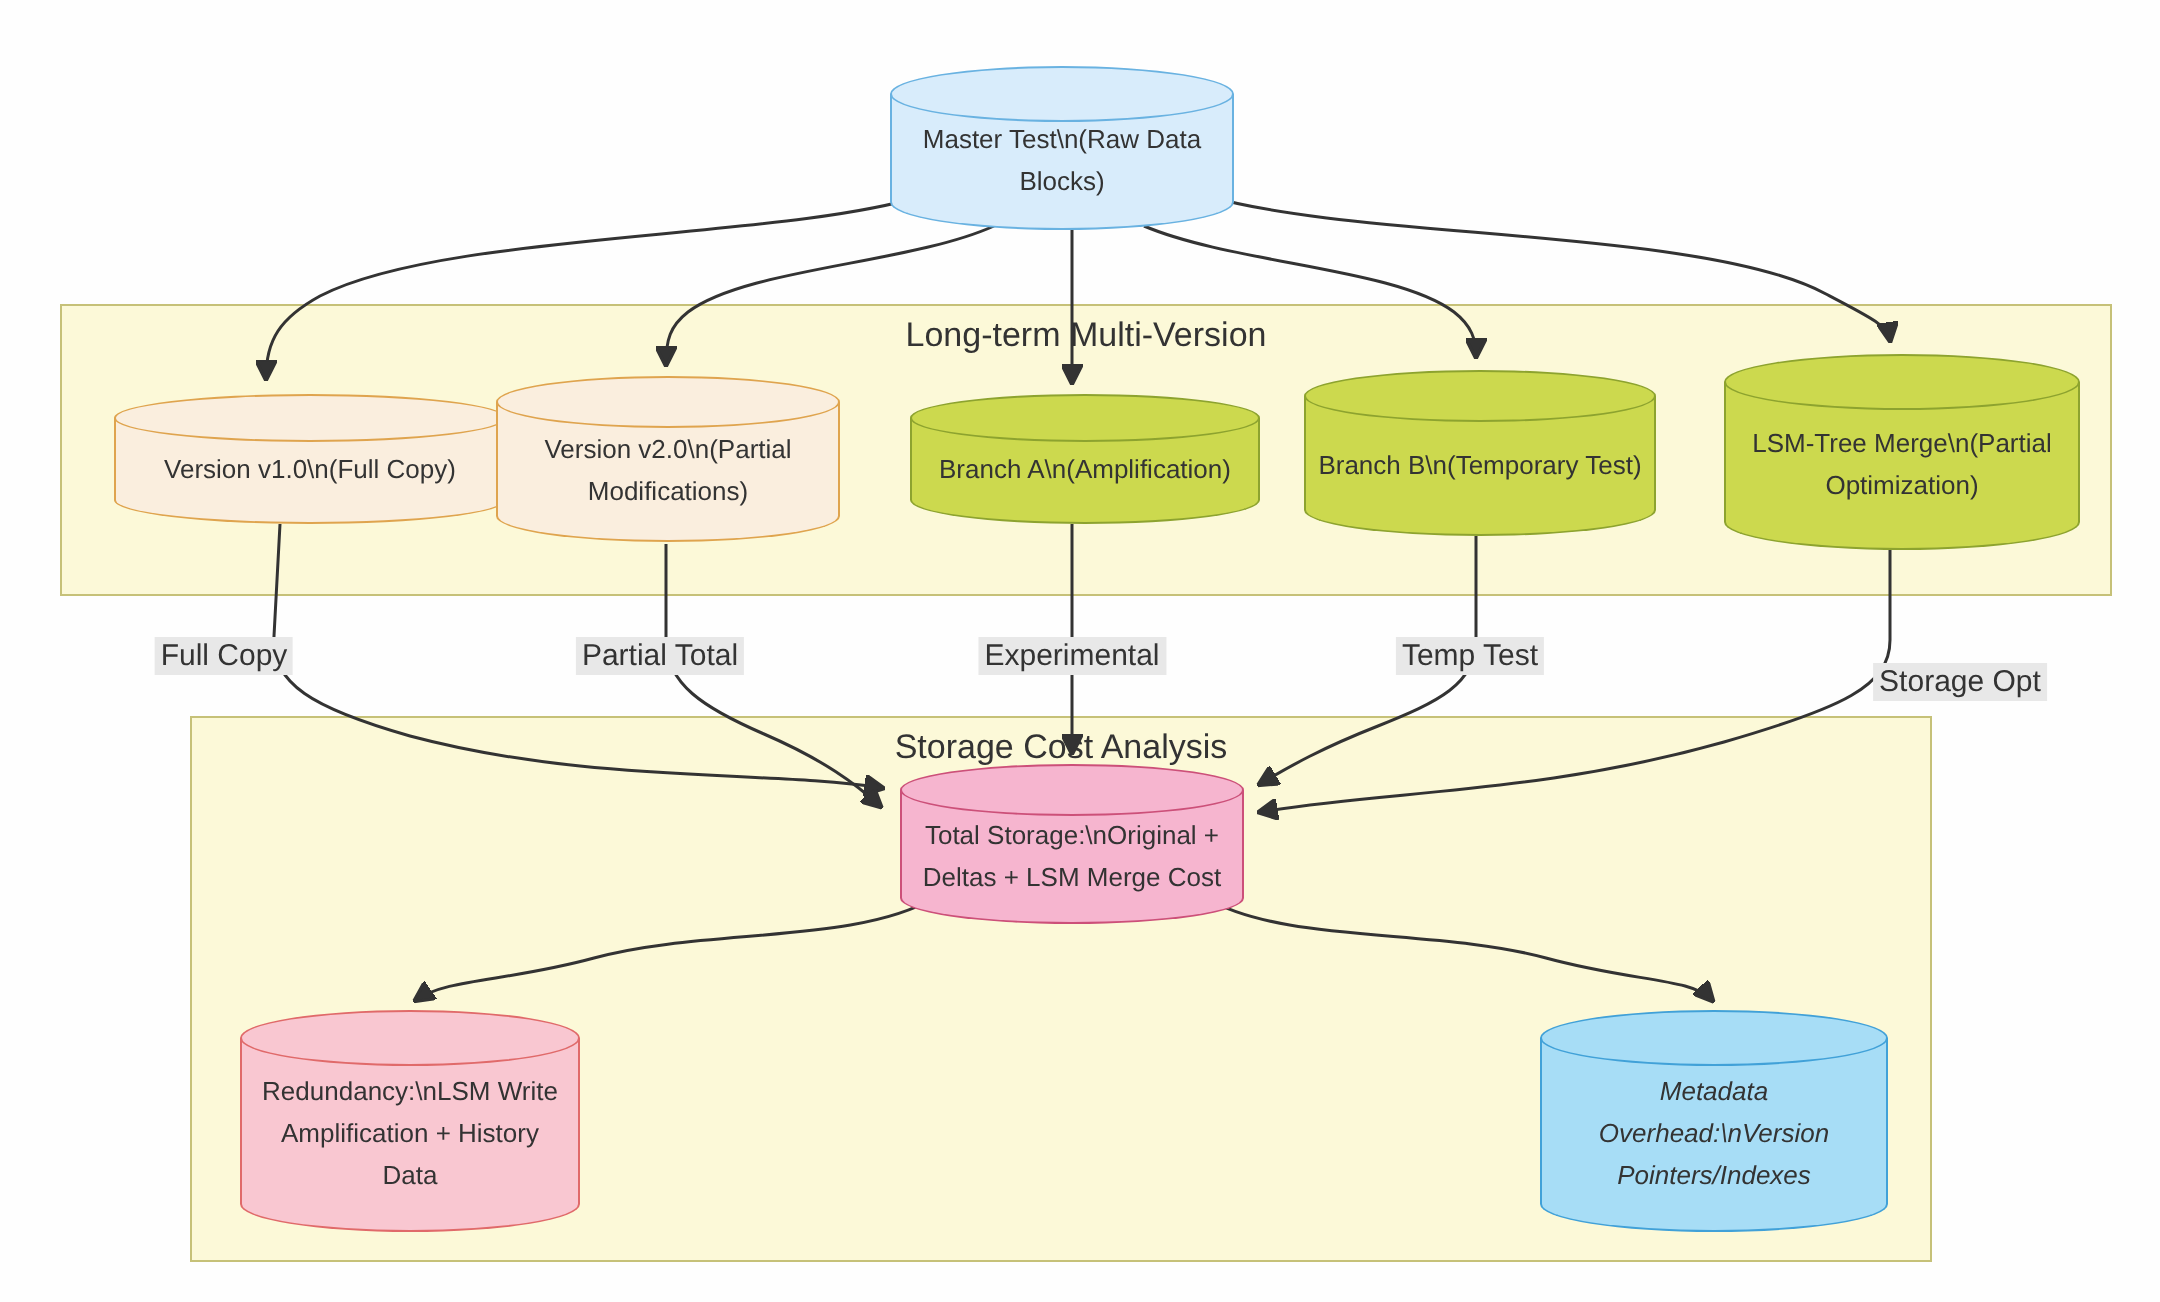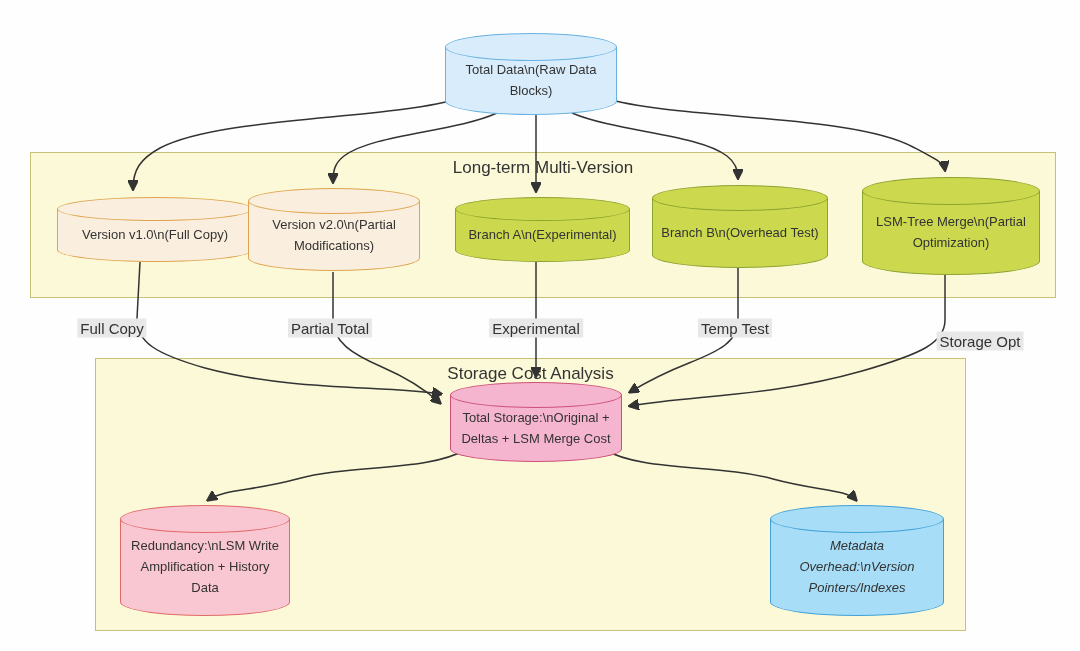--- a/index.html
+++ b/index.html
@@ -101,45 +101,45 @@
     <path d="M 536 262 L 536 376" marker-end="url(#arrow)"></path>
     <path d="M 738 268 L 738 320 C 738 342, 719 351, 689 363 C 661 374, 645 383, 630 392" marker-end="url(#arrow)"></path>
     <path d="M 945 275 L 945 320 C 945 343, 921 354, 862 371 C 770 397, 696 395, 630 406" marker-end="url(#arrow)"></path>
     <path d="M 467 449 C 428 472, 352 464, 297 479 C 253 491, 224 489, 208 500" marker-end="url(#arrow)"></path>
     <path d="M 603 449 C 642 472, 718 464, 773 479 C 817 491, 846 489, 856 500" marker-end="url(#arrow)"></path>
   </svg>
 
   <div class="cyl blue n-master">
     <div class="cyl-body"></div>
     <div class="cyl-top"></div>
-    <div class="cyl-label">Total Data\n(Raw Data Blocks)</div>
+    <div class="cyl-label">Master Test\n(Raw Data Blocks)</div>
   </div>
 
   <div class="cyl peach n-v1">
     <div class="cyl-body"></div>
     <div class="cyl-top"></div>
     <div class="cyl-label">Version v1.0\n(Full Copy)</div>
   </div>
 
   <div class="cyl peach n-v2">
     <div class="cyl-body"></div>
     <div class="cyl-top"></div>
     <div class="cyl-label">Version v2.0\n(Partial Modifications)</div>
   </div>
 
   <div class="cyl green n-branch-a">
     <div class="cyl-body"></div>
     <div class="cyl-top"></div>
-    <div class="cyl-label">Branch A\n(Experimental)</div>
+    <div class="cyl-label">Branch A\n(Amplification)</div>
   </div>
 
   <div class="cyl green n-branch-b">
     <div class="cyl-body"></div>
     <div class="cyl-top"></div>
-    <div class="cyl-label">Branch B\n(Overhead Test)</div>
+    <div class="cyl-label">Branch B\n(Temporary Test)</div>
   </div>
 
   <div class="cyl green n-lsm">
     <div class="cyl-body"></div>
     <div class="cyl-top"></div>
     <div class="cyl-label">LSM-Tree Merge\n(Partial Optimization)</div>
   </div>
 
   <div class="cyl salmon n-redundancy">
     <div class="cyl-body"></div>

